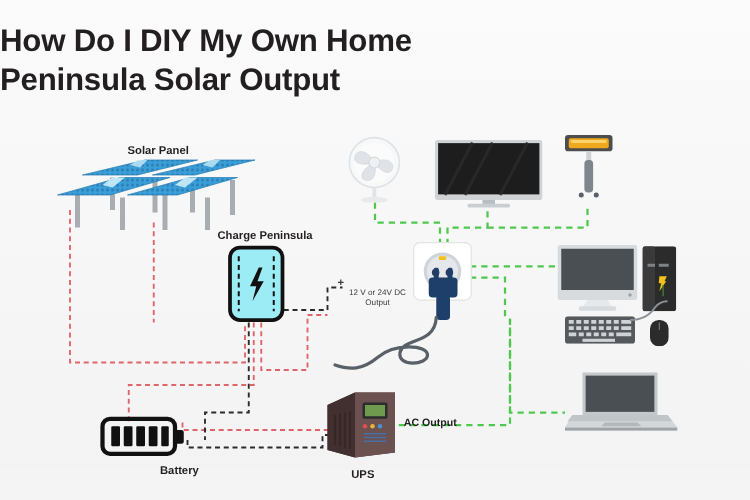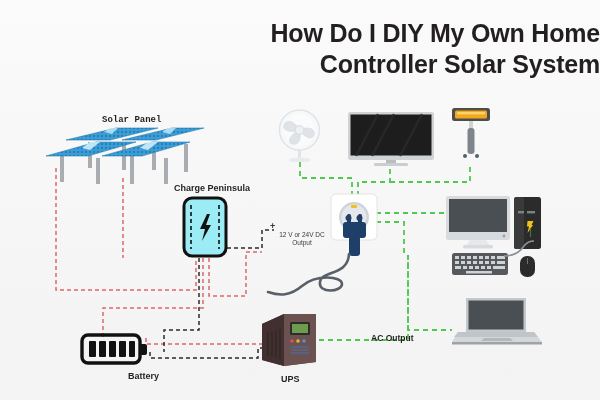--- a/index.html
+++ b/index.html
@@ -14,48 +14,48 @@
     background:
       linear-gradient(180deg,#fbfbfb 0%, #f7f7f7 40%, #f4f4f4 100%);
   }
   
   #panel{
     position:absolute;left:0;top:24px;width:600px;height:352px;
     background:linear-gradient(180deg,#fafafa 0%,#f6f6f6 60%,#f3f3f3 100%);
   }
   #title{
     position:absolute;left:0;top:18px;width:600px;
-    text-align:right;
+    text-align:left;
     font-size:25px;line-height:31px;font-weight:bold;
     color:#231f20;letter-spacing:-0.2px;
   }
   #title .l2{display:block;}
 
   .lbl{
     position:absolute;
     font-size:9px;font-weight:bold;color:#231f20;
     white-space:nowrap;
   }
-  .lbl.sm{font-weight:bold;font-size:8px;margin-left:48px;}
+  .lbl.sm{font-weight:bold;font-size:8px;}
   .lbl.tiny{font-weight:normal;font-size:6.5px;color:#3a3a3a;text-align:center;line-height:8px;}
 
   svg{position:absolute;left:0;top:0;}
   .wire-pos{stroke:#e0656a;stroke-width:1.5;fill:none;stroke-dasharray:4 3;}
   .wire-neg{stroke:#2b2b2b;stroke-width:1.5;fill:none;stroke-dasharray:4 3;}
   .wire-ac{stroke:#4ec94e;stroke-width:1.8;fill:none;stroke-dasharray:5 4;}
 </style>
 </head>
 <body>
 
 <div id="stage">
   <div id="panel"></div>
 
   <div id="title">
     <span>How Do I DIY My Own Home</span>
-    <span class="l2">Controller Solar System</span>
+    <span class="l2">Peninsula Solar Output</span>
   </div>
 
   <svg width="600" height="400">
 
     <path class="wire-pos" d="M56,168 L56,290 L196,290 L196,258"></path>
 
     <path class="wire-pos" d="M123,178 L123,258"></path>
 
     <path class="wire-pos" d="M203,258 L203,308 L103,308 L103,338"></path>
 
@@ -101,21 +101,21 @@
         <rect x="52" y="36" width="4" height="26" fill="#a9adb2"></rect>
         <rect x="86" y="34" width="4" height="28" fill="#a9adb2"></rect>
         <rect x="120" y="36" width="4" height="26" fill="#a9adb2"></rect>
         <polygon points="2,34 52,20 92,20 44,34" fill="url(#cells)" stroke="#2b7fb5" stroke-width="0.6"></polygon>
         <polygon points="58,34 108,20 146,20 98,34" fill="url(#cells)" stroke="#2b7fb5" stroke-width="0.6"></polygon>
         <polygon points="38,26 46,20 56,20 46,28" fill="#cdeefb" opacity="0.9"></polygon>
         <polygon points="96,26 104,20 114,20 104,28" fill="#cdeefb" opacity="0.9"></polygon>
       </g>
     </svg>
   </div>
-  <div class="lbl" style="left:102px;top:115px;font-family:Liberation Mono, monospace;">Solar Panel</div>
+  <div class="lbl" style="left:102px;top:115px;">Solar Panel</div>
 
   <div style="position:absolute;left:182px;top:196px;width:46px;height:62px;">
     <svg width="46" height="62">
       <rect x="2" y="2" width="42" height="58" rx="8" ry="8" fill="#9cecf6" stroke="#111" stroke-width="3"></rect>
       <line x1="9" y1="9" x2="9" y2="53" stroke="#111" stroke-width="1.6" stroke-dasharray="4 3"></line>
       <line x1="37" y1="9" x2="37" y2="53" stroke="#111" stroke-width="1.6" stroke-dasharray="4 3"></line>
       <polygon points="25,18 18,33 23,33 20,45 29,29 24,29 28,18" fill="#111"></polygon>
     </svg>
   </div>
   <div class="lbl" style="left:174px;top:183px;">Charge Peninsula</div>

